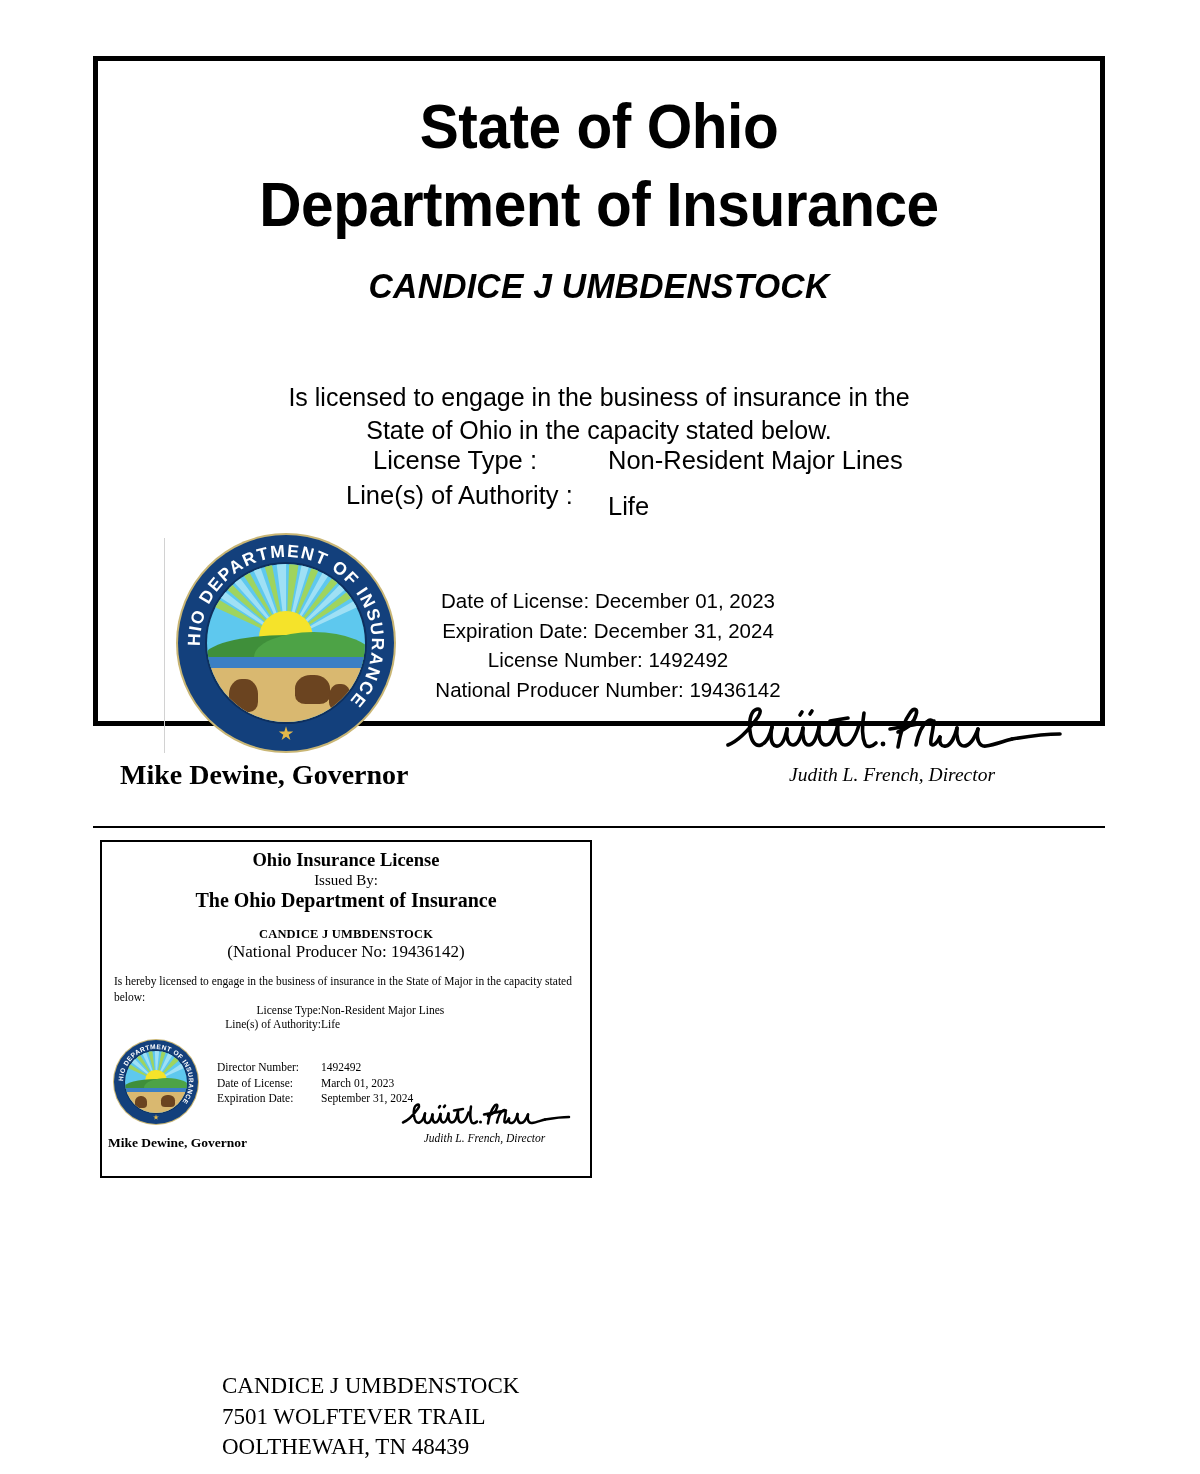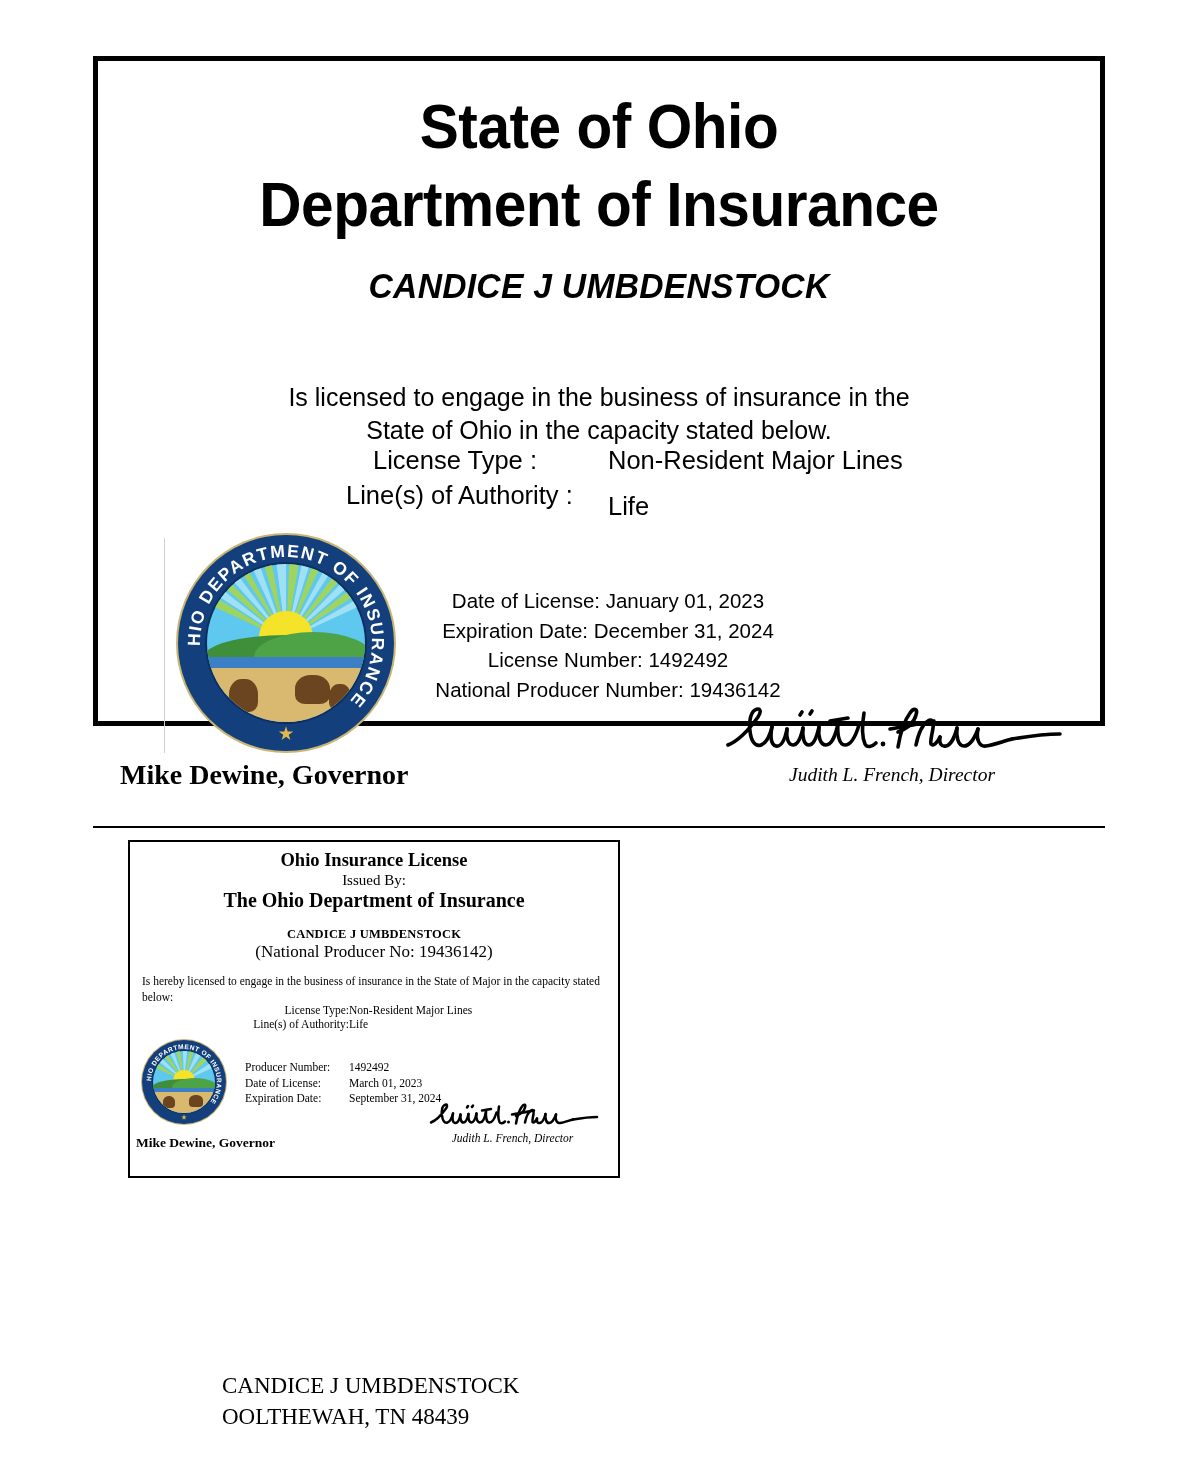--- a/index.html
+++ b/index.html
@@ -257,21 +257,20 @@
   .card {
     position: absolute;
     left: 100px;
     top: 840px;
     width: 492px;
     height: 338px;
     border: 2px solid #000;
     box-sizing: border-box;
     background: #fff;
     font-family: "Liberation Serif", serif;
-    margin-left: 28px;
   }
   .card-inner {
     position: relative;
     width: 100%;
     height: 100%;
   }
   .card-title {
     position: absolute;
     left: 0; right: 0;
     top: 8px;
@@ -453,21 +452,21 @@
         <div class="scene-field">
           <div class="sheaf" style="left:14%;top:20%;width:18%;height:62%;"></div>
           <div class="sheaf" style="left:56%;top:12%;width:22%;height:55%;"></div>
           <div class="sheaf" style="left:77%;top:30%;width:14%;height:48%;"></div>
         </div>
       </div>
       <div class="seal-star"></div>
     </div>
 
     <div class="cert-details">
-      <div>Date of License: January 01, 2023</div>
+      <div>Date of License: December 01, 2023</div>
       <div>Expiration Date: December 31, 2024</div>
       <div>License Number: 1492492</div>
       <div>National Producer Number: 19436142</div>
     </div>
 
     <div class="governor">Mike Dewine, Governor</div>
 
     <div class="sig-block">
       <svg class="signature-svg" width="360" height="62" viewBox="0 0 360 62">
         <g fill="none" stroke="#000" stroke-width="3.6" stroke-linecap="round" stroke-linejoin="round">
@@ -550,21 +549,21 @@
         <div class="scene-field">
           <div class="sheaf" style="left:16%;top:18%;width:20%;height:60%;"></div>
           <div class="sheaf" style="left:58%;top:14%;width:22%;height:56%;"></div>
         </div>
       </div>
       <div class="seal-star"></div>
     </div>
 
     <div class="card-details">
       <div class="card-field-row">
-        <span class="card-field-label">Producer Number:</span>
+        <span class="card-field-label">Director Number:</span>
         <span class="card-field-value">1492492</span>
       </div>
       <div class="card-field-row">
         <span class="card-field-label">Date of License:</span>
         <span class="card-field-value">March 01, 2023</span>
       </div>
       <div class="card-field-row">
         <span class="card-field-label">Expiration Date:</span>
         <span class="card-field-value">September 31, 2024</span>
       </div>
@@ -596,14 +595,15 @@
         </g>
       </svg>
       <div class="card-sig-caption">Judith L. French, Director</div>
     </div>
 
   </div>
 </div>
 
 <div class="address">
   <div>CANDICE J UMBDENSTOCK</div>
+  <div>7501 WOLFTEVER TRAIL</div>
   <div>OOLTHEWAH, TN 48439</div>
 </div>
 
 </body></html>

